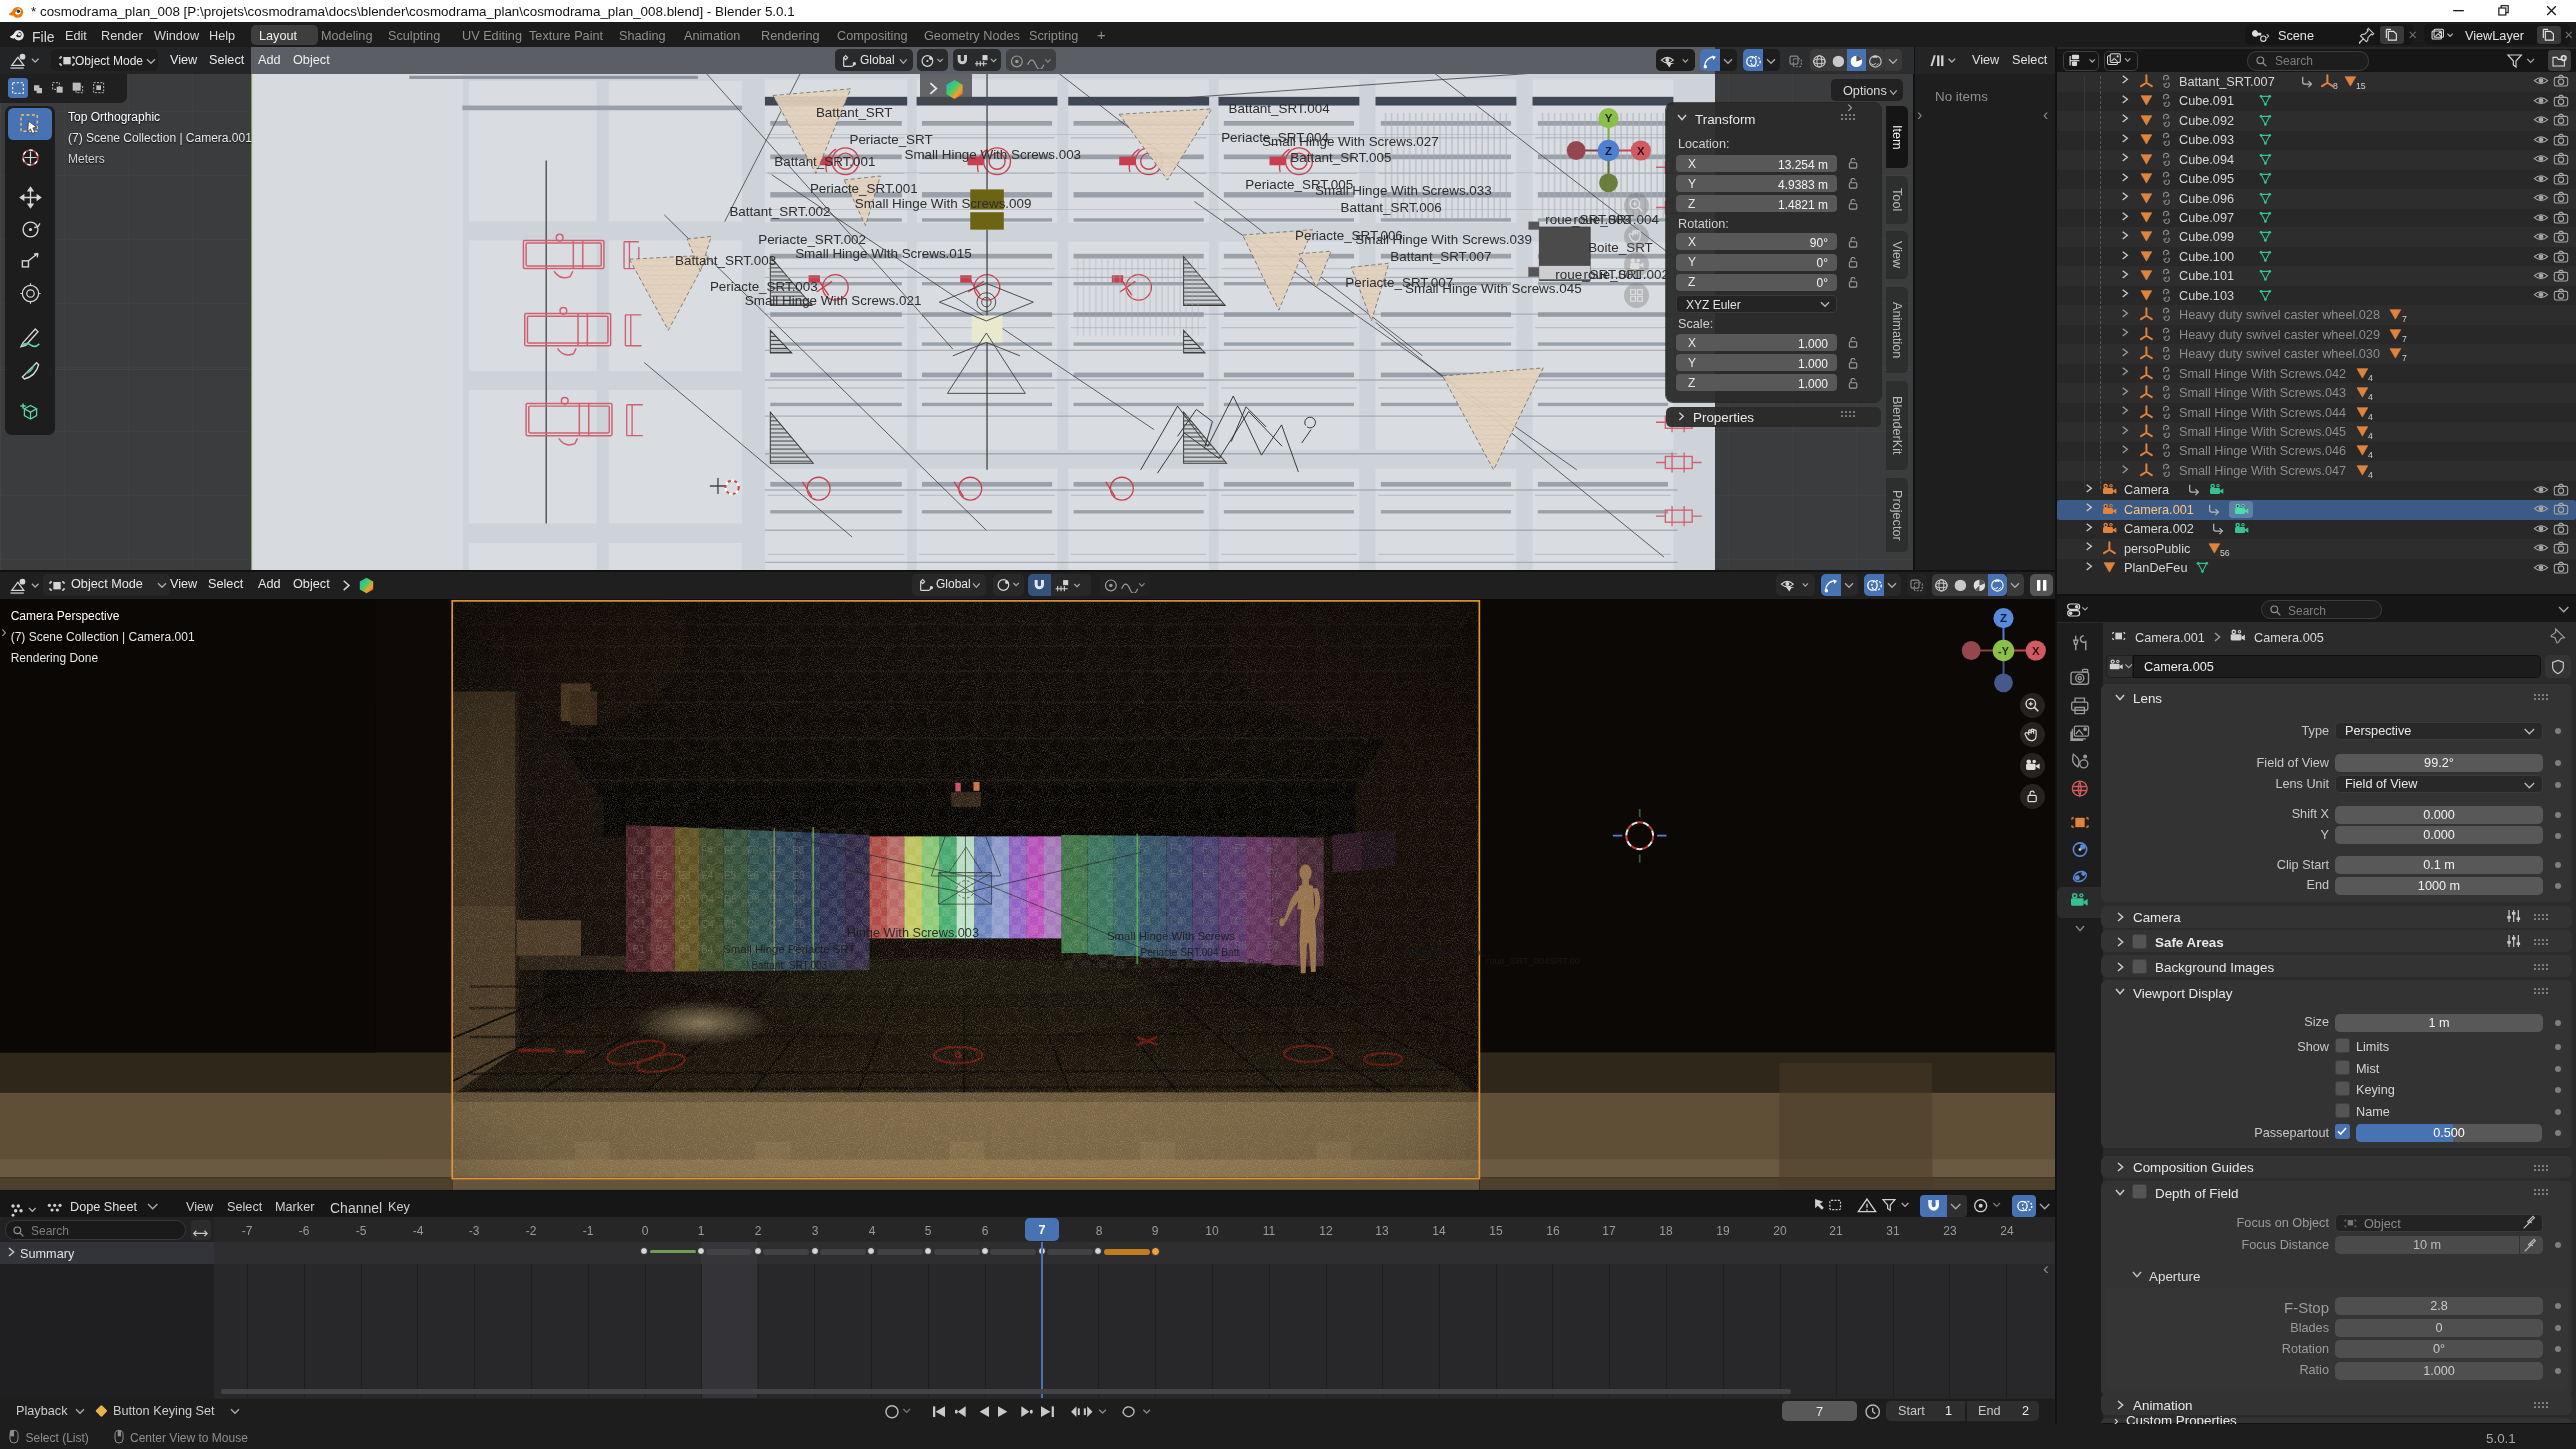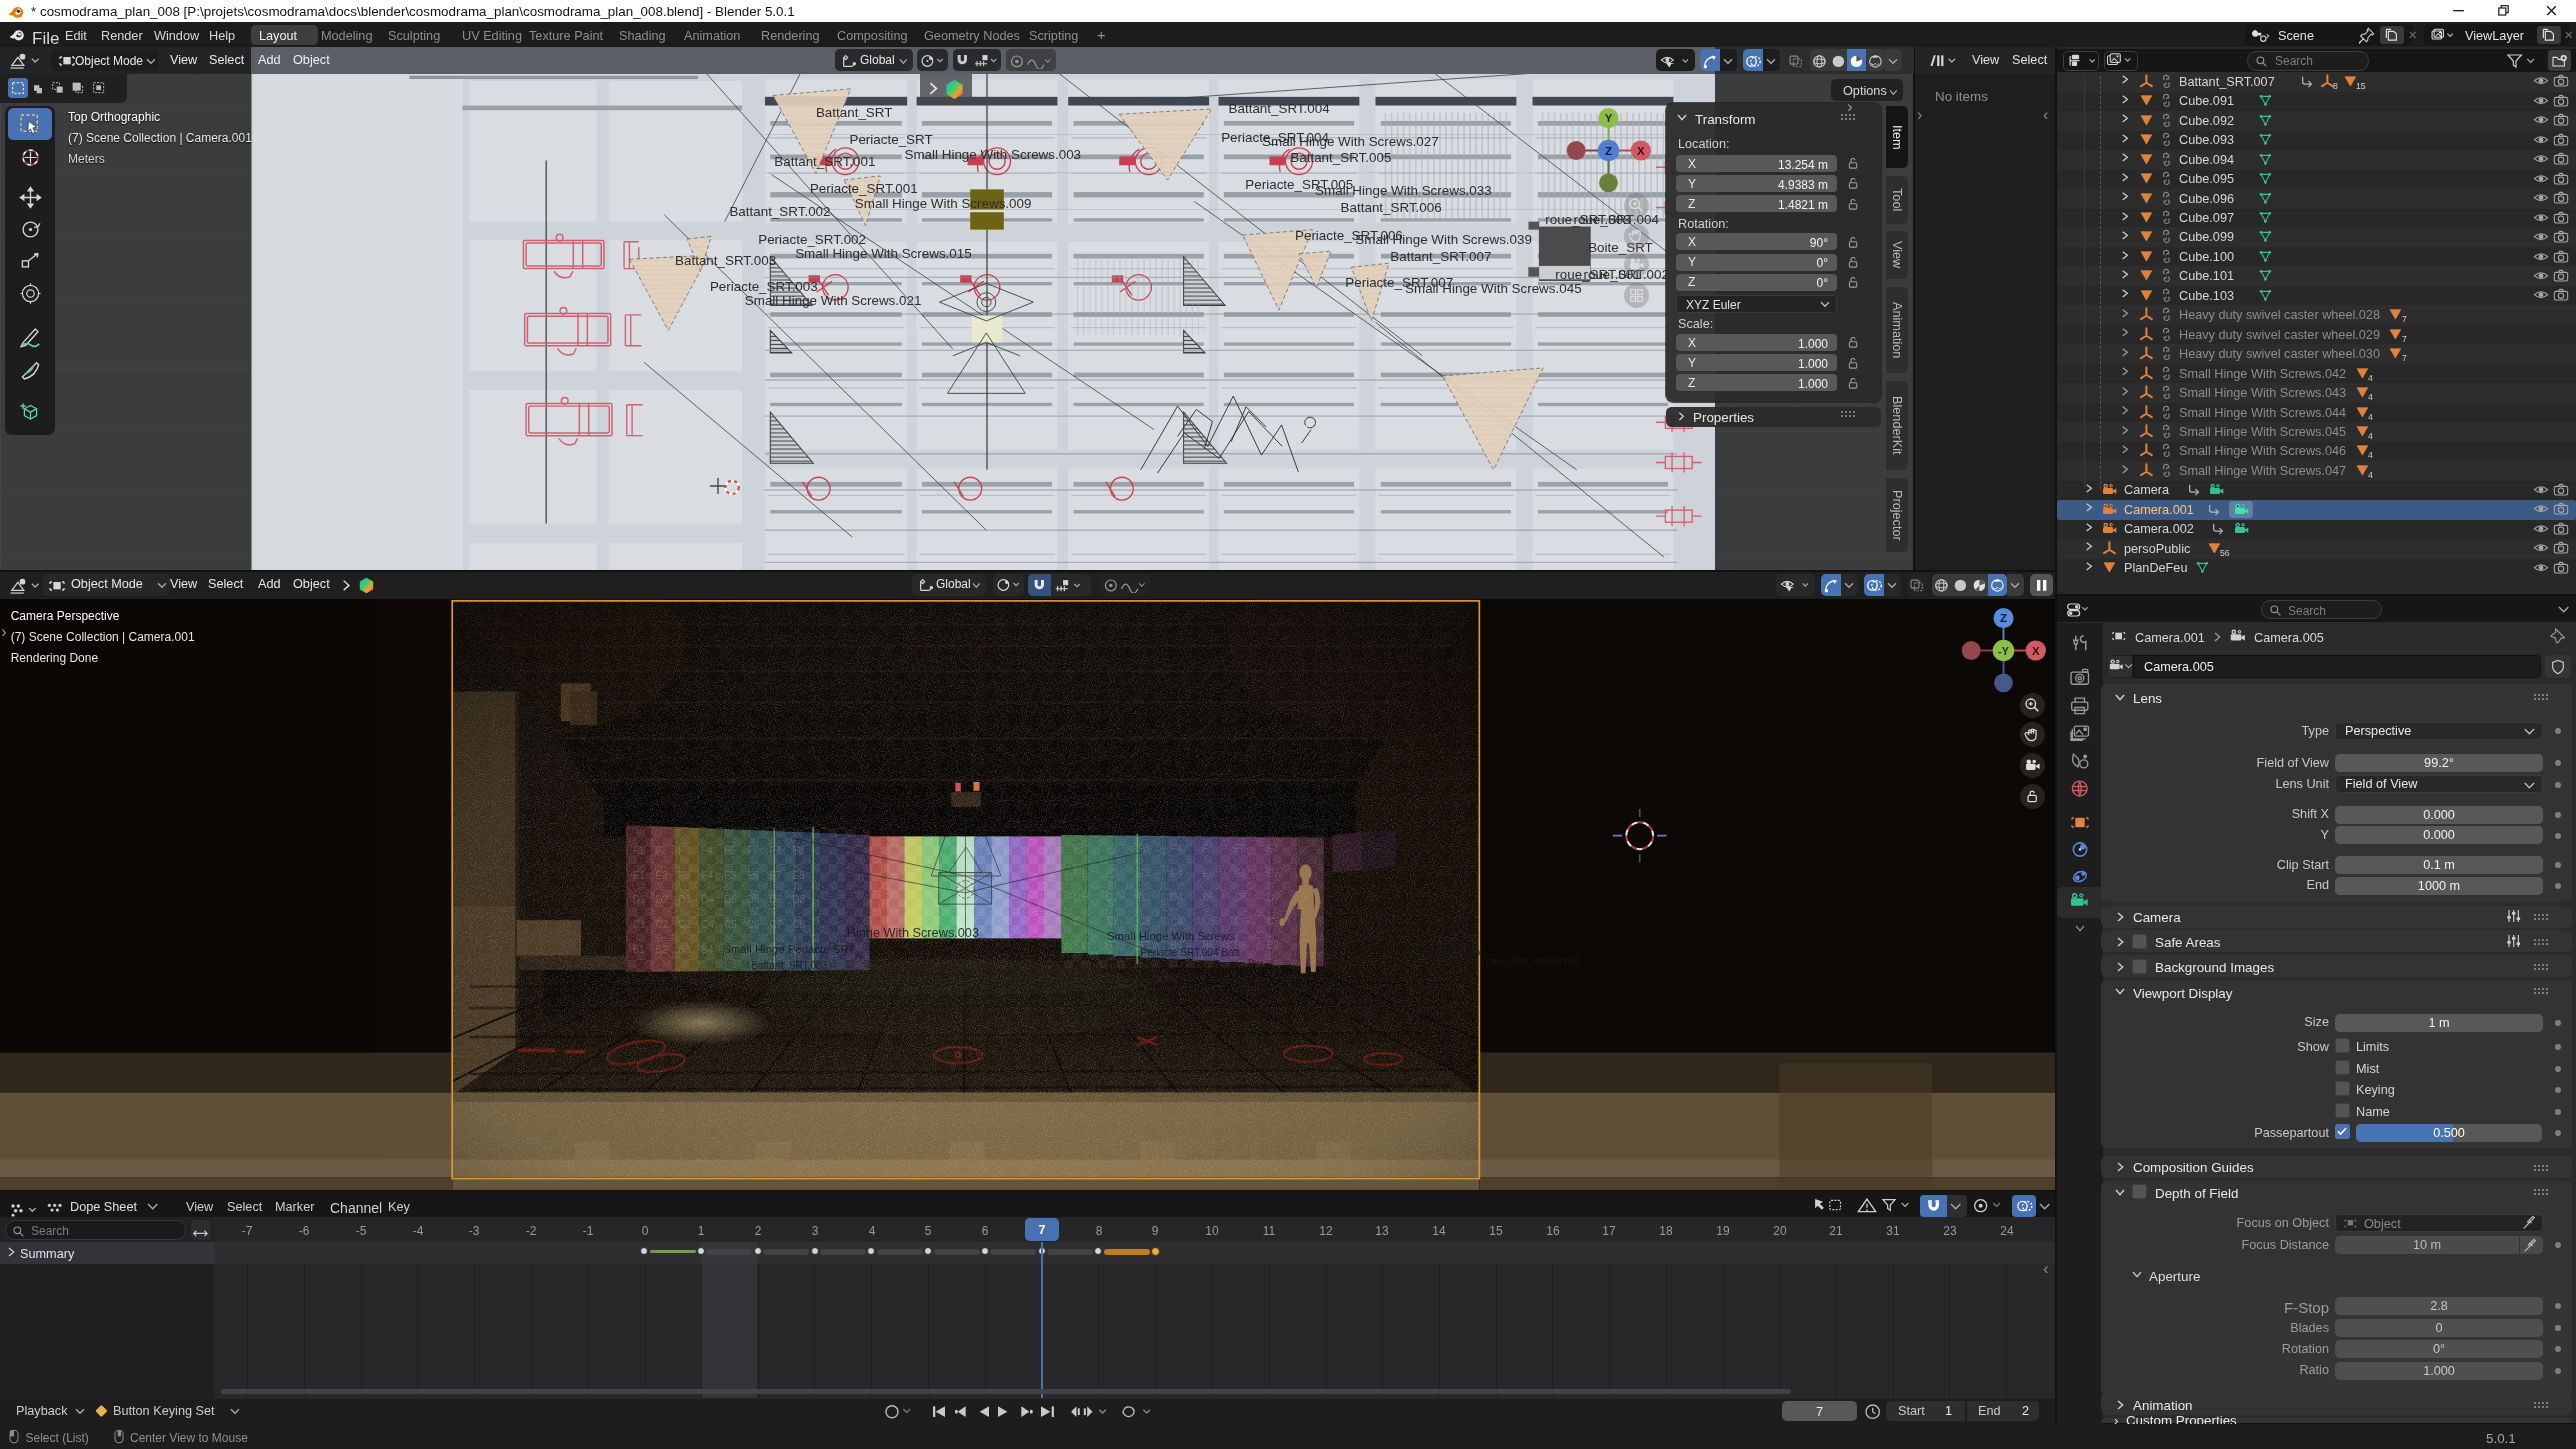--- a/index.html
+++ b/index.html
@@ -24,21 +24,21 @@
     <path d="M147 9.5 L160 22.5 M160 9.5 L147 22.5" stroke="#1a1a1a" stroke-width="2"></path>
   </svg>
 <div style="position:absolute;left:0px;top:22px;width:2576px;height:25px;background:#1c1c1c;"></div>
 <svg class="abs" style="left:9.4px;top:27px" width="17.4" height="16" viewBox="0 0 26 24">
 <circle cx="14.5" cy="12.5" r="7.6" fill="#e8e8e8"></circle>
 <circle cx="14.5" cy="11.2" r="4.2" fill="#1c1c1c"></circle>
 <circle cx="15.6" cy="10.8" r="2.3" fill="#e8e8e8"></circle>
 <path d="M2 16 L11 6.5 L16 6.5 L7 17.5 Z" fill="#e8e8e8"></path>
 <path d="M1 14.5 L12 8 L12 10.8 L4 16.6 Z" fill="#e8e8e8"></path>
 </svg>
-<div style="position:absolute;left:32px;top:29.5px;font-size:17px;color:#d9d9d9;font-weight:400;white-space:nowrap;line-height:1;">File</div>
+<div style="position:absolute;left:32px;top:29.5px;font-size:14px;color:#d9d9d9;font-weight:400;white-space:nowrap;line-height:1;">File</div>
 <div style="position:absolute;left:65px;top:29.5px;font-size:12.7px;color:#d9d9d9;font-weight:400;white-space:nowrap;line-height:1;">Edit</div>
 <div style="position:absolute;left:101px;top:29.5px;font-size:12.7px;color:#d9d9d9;font-weight:400;white-space:nowrap;line-height:1;">Render</div>
 <div style="position:absolute;left:154px;top:29.5px;font-size:12.7px;color:#d9d9d9;font-weight:400;white-space:nowrap;line-height:1;">Window</div>
 <div style="position:absolute;left:209px;top:29.5px;font-size:12.7px;color:#d9d9d9;font-weight:400;white-space:nowrap;line-height:1;">Help</div>
 <div style="position:absolute;left:251px;top:25px;width:67px;height:20px;background:#3e3e3e;border-radius:4.7px;"></div>
 <div style="position:absolute;left:259px;top:29.5px;font-size:12.7px;color:#f0f0f0;font-weight:400;white-space:nowrap;line-height:1;">Layout</div>
 <div style="position:absolute;left:321px;top:29.5px;font-size:12.7px;color:#8f8f8f;font-weight:400;white-space:nowrap;line-height:1;">Modeling</div>
 <div style="position:absolute;left:388px;top:29.5px;font-size:12.7px;color:#8f8f8f;font-weight:400;white-space:nowrap;line-height:1;">Sculpting</div>
 <div style="position:absolute;left:462px;top:29.5px;font-size:12.7px;color:#8f8f8f;font-weight:400;white-space:nowrap;line-height:1;">UV Editing</div>
 <div style="position:absolute;left:529px;top:29.5px;font-size:12.7px;color:#8f8f8f;font-weight:400;white-space:nowrap;line-height:1;">Texture Paint</div>
@@ -2502,21 +2502,21 @@
 <div style="position:absolute;left:2546px;top:914px;width:1.7px;height:1.7px;background:#8a8a8a;border-radius:50%;"></div>
 <div style="position:absolute;left:2534px;top:918px;width:1.7px;height:1.7px;background:#8a8a8a;border-radius:50%;"></div>
 <div style="position:absolute;left:2538px;top:918px;width:1.7px;height:1.7px;background:#8a8a8a;border-radius:50%;"></div>
 <div style="position:absolute;left:2542px;top:918px;width:1.7px;height:1.7px;background:#8a8a8a;border-radius:50%;"></div>
 <div style="position:absolute;left:2546px;top:918px;width:1.7px;height:1.7px;background:#8a8a8a;border-radius:50%;"></div>
 <div style="position:absolute;left:2101px;top:930px;width:471px;height:22px;background:#333333;border-radius:6px;"></div>
 <svg class="abs" style="left:2114px;top:936px" width="12" height="12" viewBox="0 0 18 18">
     <path d="M6 3 l7 6 -7 6" fill="none" stroke="#cfcfcf" stroke-width="2.2"></path>
   </svg>
 <div style="position:absolute;left:2132px;top:934px;width:14.8px;height:14.8px;background:#545454;border-radius:2.7px;border:0.7px solid #404040;"></div>
-<div style="position:absolute;left:2155px;top:936px;font-size:13.4px;color:#e8e8e8;font-weight:400;white-space:nowrap;line-height:1;">Safe Areas</div>
+<div style="position:absolute;left:2155px;top:936px;font-size:13.4px;color:#e8e8e8;font-weight:700;white-space:nowrap;line-height:1;">Safe Areas</div>
 <svg class="abs" style="left:2505px;top:933px" width="17.4" height="16" viewBox="0 0 26 24">
     <g stroke="#c9c9c9" stroke-width="1.8" fill="none">
       <path d="M6 3 v18 M13 3 v18 M20 3 v18"></path>
     </g>
     <rect x="3.4" y="12" width="5.2" height="4" fill="#c9c9c9"></rect>
     <rect x="10.4" y="6" width="5.2" height="4" fill="#c9c9c9"></rect>
     <rect x="17.4" y="14" width="5.2" height="4" fill="#c9c9c9"></rect>
   </svg>
 <div style="position:absolute;left:2534px;top:939px;width:1.7px;height:1.7px;background:#8a8a8a;border-radius:50%;"></div>
 <div style="position:absolute;left:2538px;top:939px;width:1.7px;height:1.7px;background:#8a8a8a;border-radius:50%;"></div>

